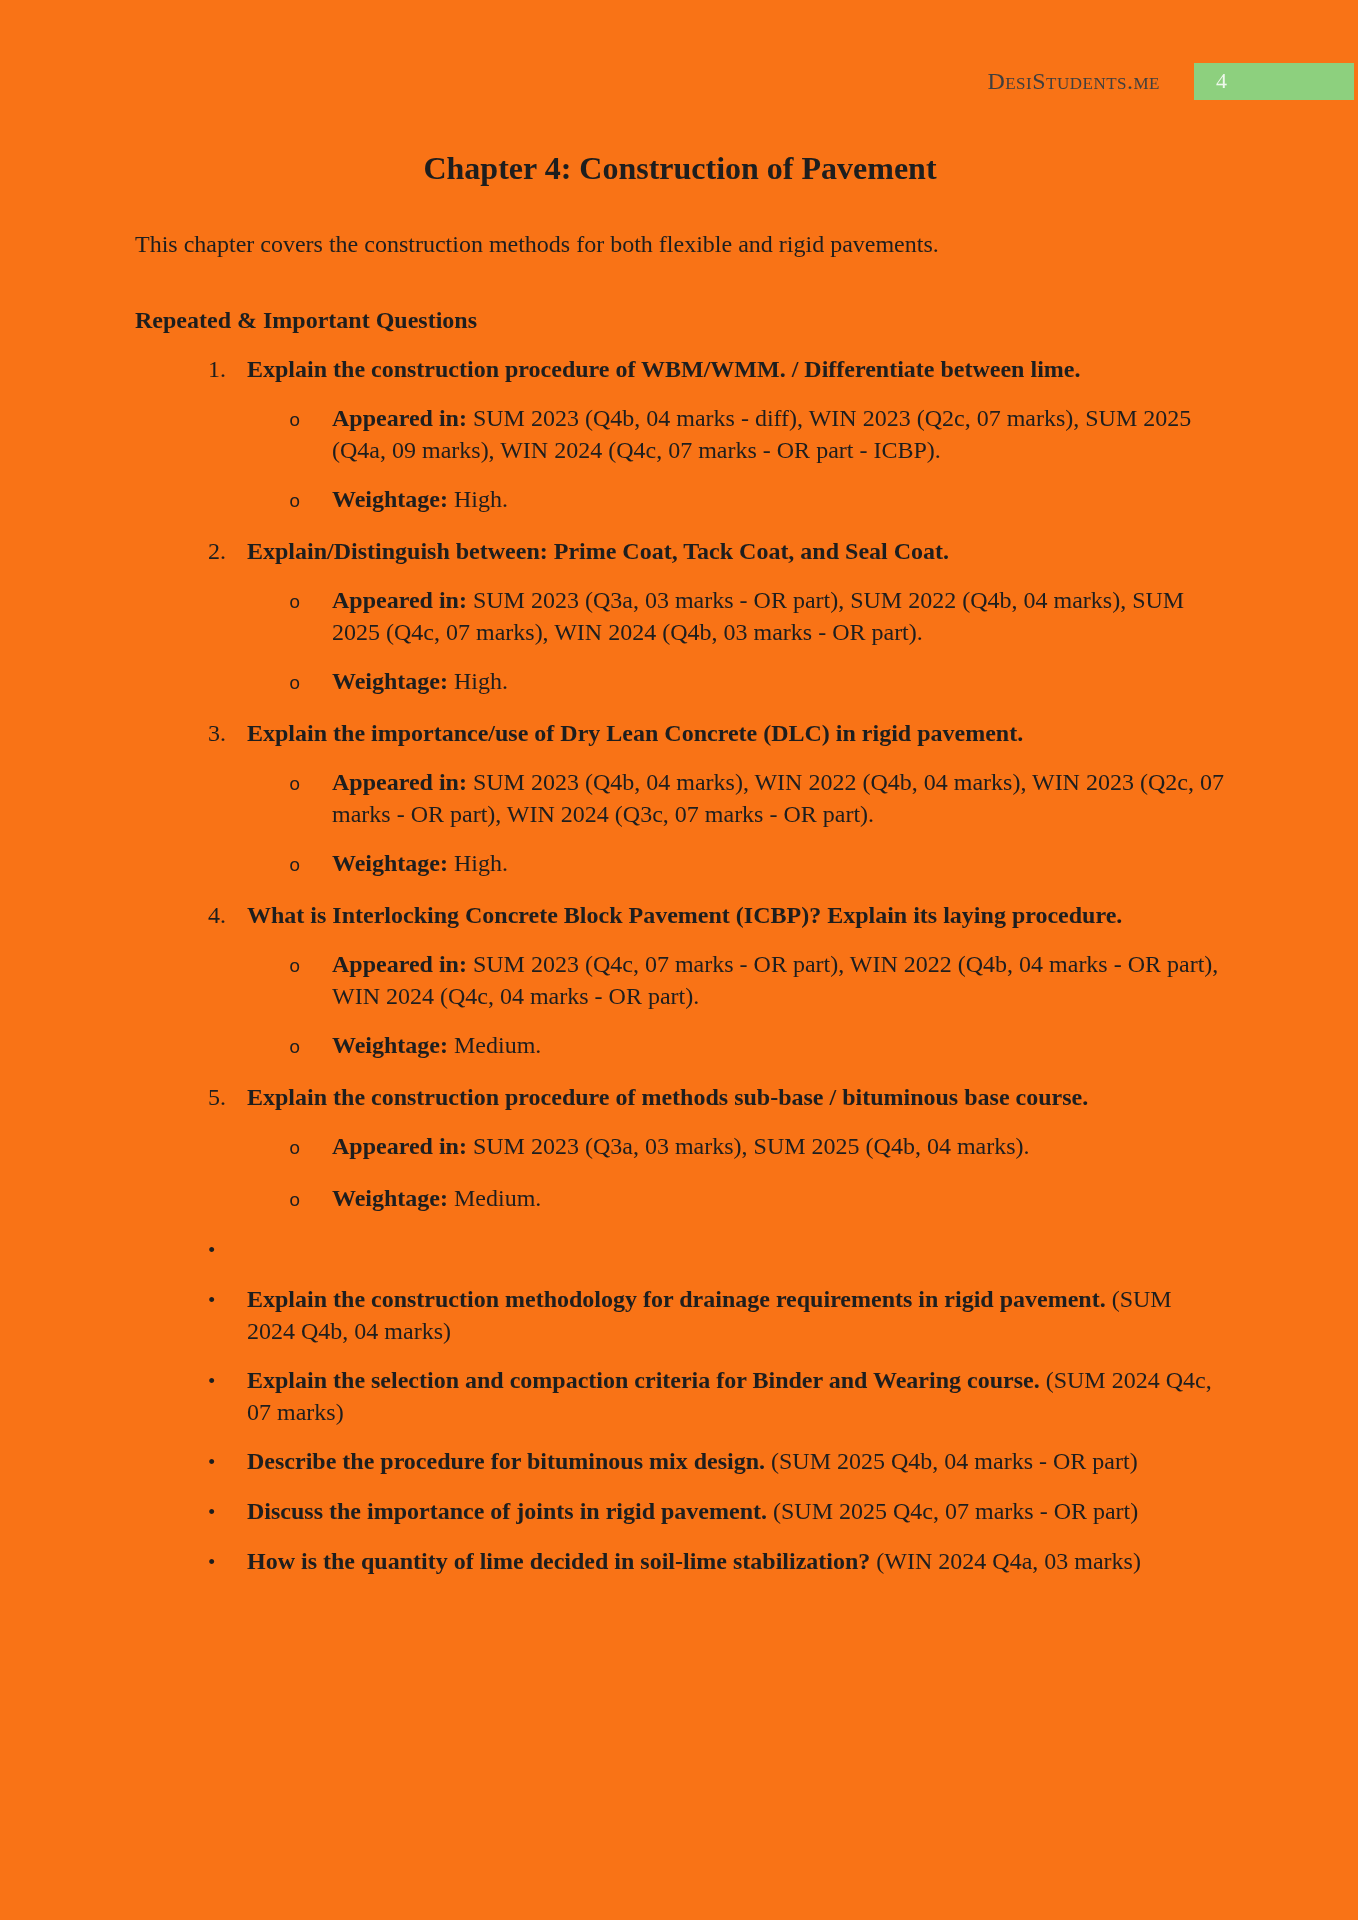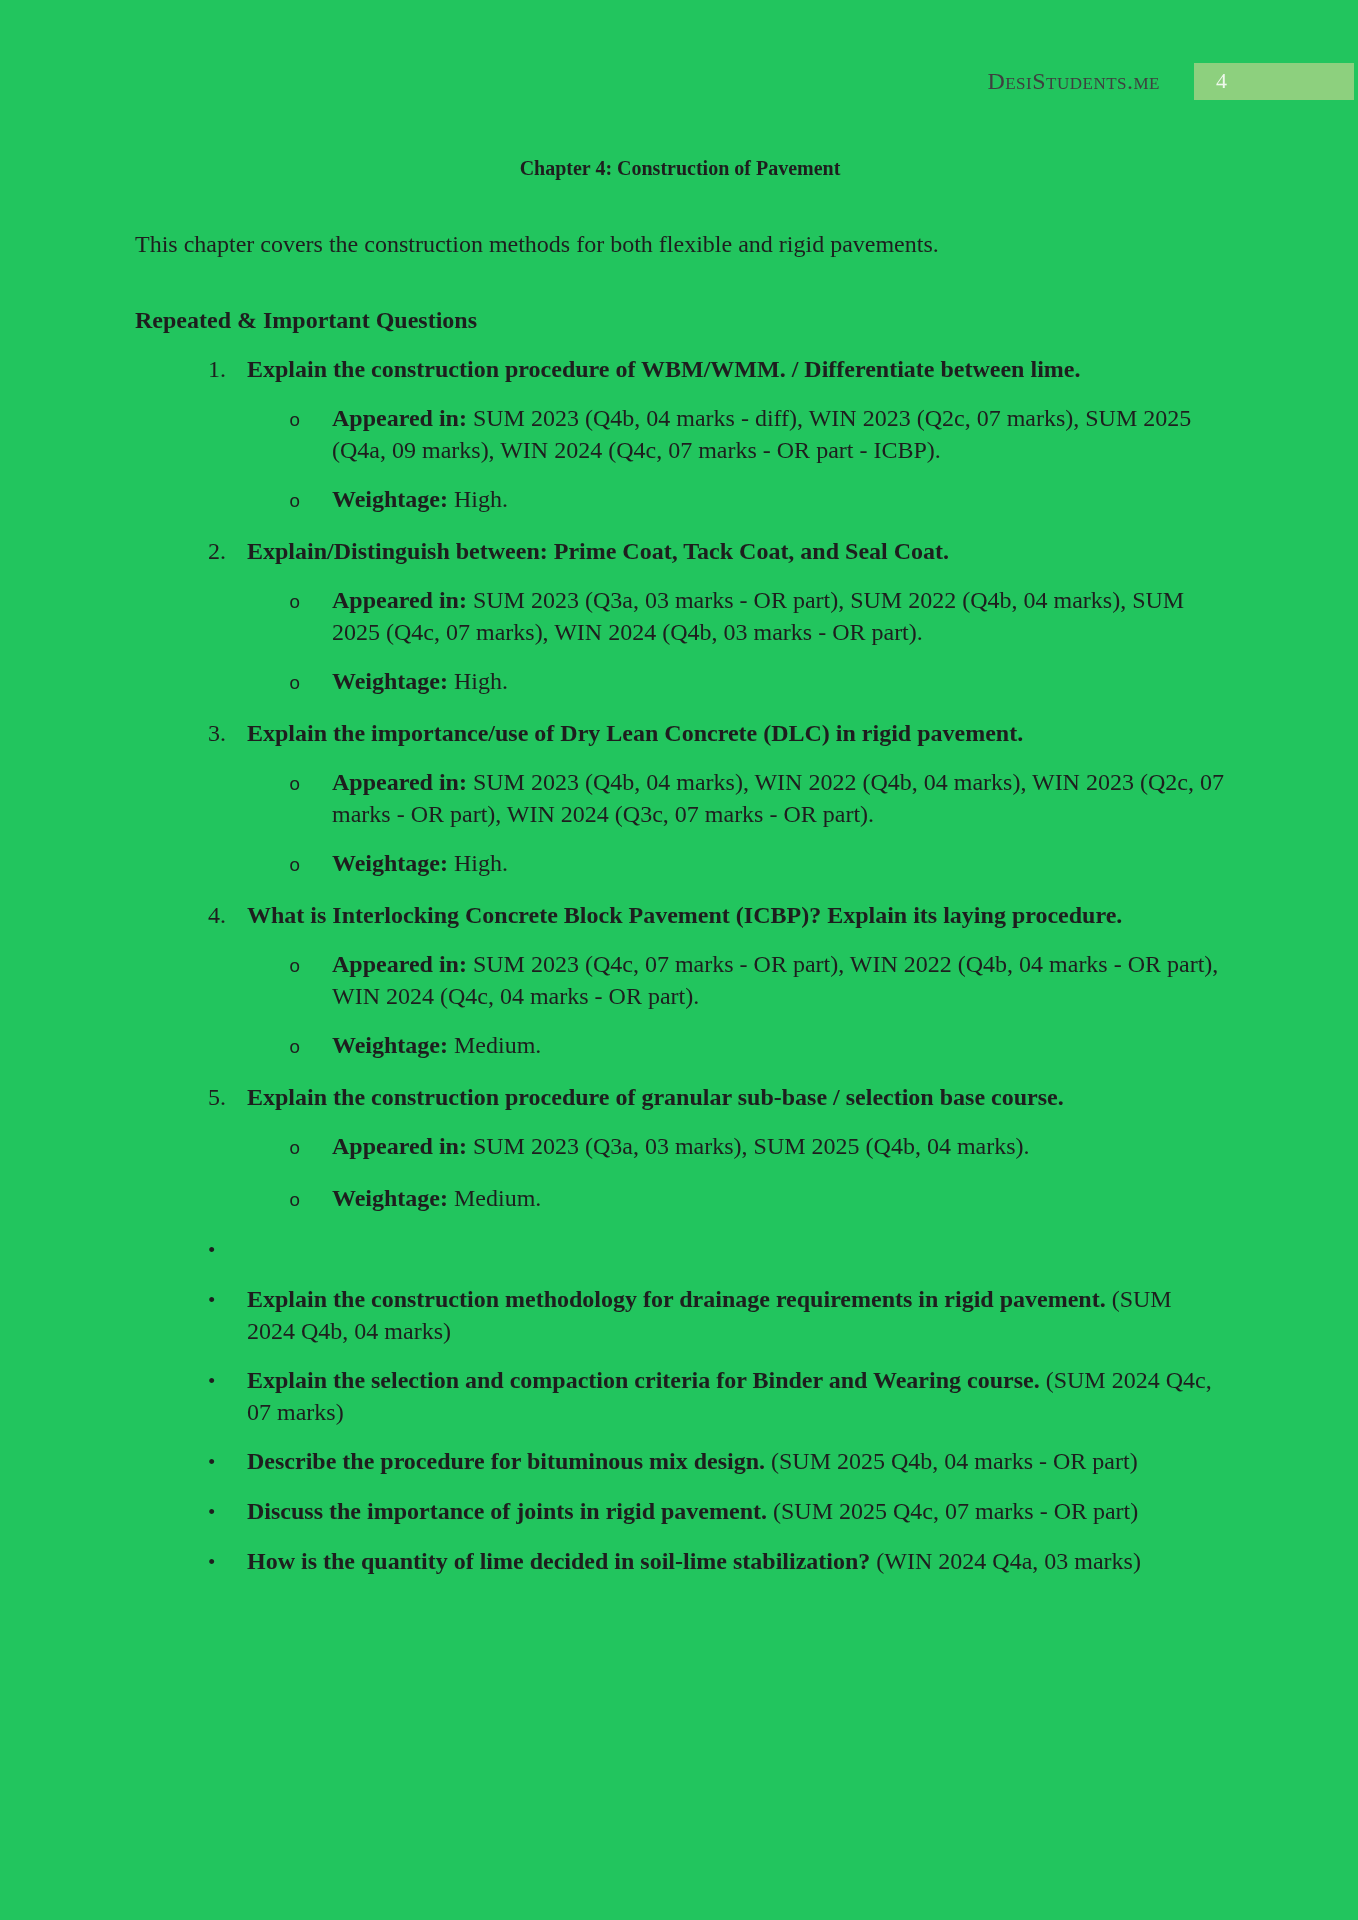--- a/index.html
+++ b/index.html
@@ -2,21 +2,21 @@
 <html><head>
 <meta charset="utf-8">
 <style>
   * { margin: 0; padding: 0; box-sizing: border-box; }
   html, body { background: #ffffff; }
   .page {
     position: relative;
     width: 1358px;
     height: 1920px;
     margin: 0 auto;
-    background: #22c55e;
+    background: #f97316;
     font-family: "Liberation Serif", "DejaVu Serif", serif;
     font-size: 24px;
     line-height: 32px;
     color: #1e1e1e;
     padding: 62px 133px 0 135px;
     overflow: hidden;
   }
   .bold { font-weight: bold; }
 
   
@@ -41,21 +41,21 @@
     margin-right: 2px;
     display: flex;
     align-items: center;
     padding-left: 22px;
     font-size: 22px;
   }
 
   
   .doc-title {
     text-align: center;
-    font-size: 20px;
+    font-size: 32px;
     line-height: 40px;
     font-weight: bold;
     margin-bottom: 40px;
   }
   .para { margin-bottom: 17px; }
   .section-heading { font-weight: bold; margin-bottom: 17px; margin-top: 44px; }
 
   
   .row { display: flex; align-items: baseline; margin-bottom: 17px; }
   .row .text { flex: 1; }
@@ -171,21 +171,21 @@
       <div class="text">
         <span class="bold">Weightage:</span>
         <span>Medium.</span>
       </div>
     </div>
   </div>
 
   <div>
     <div class="row q-row">
       <span class="marker">5.</span>
-      <div class="text bold">Explain the construction procedure of granular sub-base / selection base course.</div>
+      <div class="text bold">Explain the construction procedure of methods sub-base / bituminous base course.</div>
     </div>
     <div class="row sub-row">
       <span class="marker">o</span>
       <div class="text">
         <span class="bold">Appeared in:</span>
         <span>SUM 2023 (Q3a, 03 marks), SUM 2025 (Q4b, 04 marks).</span>
       </div>
     </div>
     <div class="row sub-row">
       <span class="marker">o</span>

